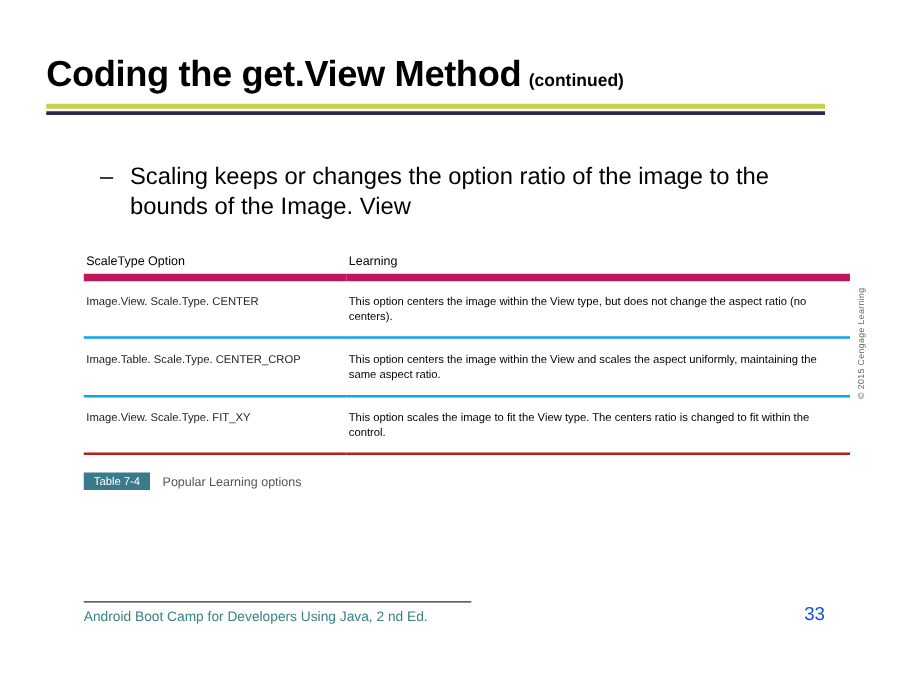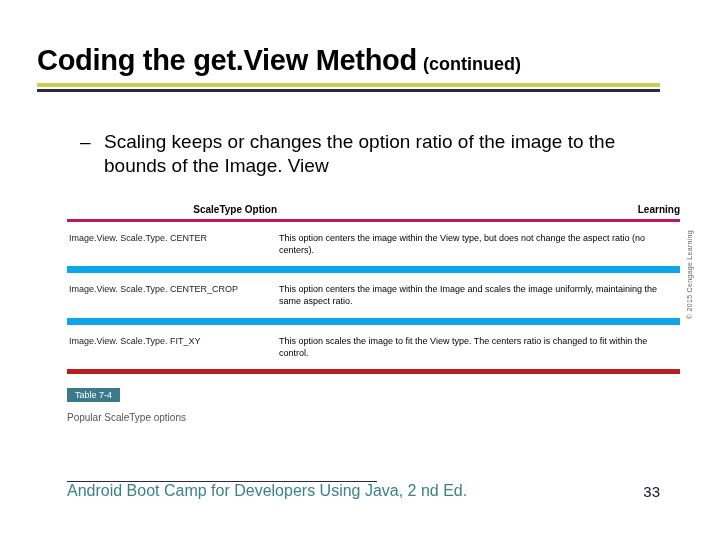--- a/index.html
+++ b/index.html
@@ -1,41 +1,41 @@
 <!DOCTYPE html>
 <html><head>
 <meta charset="utf-8">
 <style>
   * { box-sizing: border-box; margin: 0; padding: 0; }
   html, body { width: 720px; height: 540px; font-family: Arial, Helvetica, sans-serif; background: #fff; color: #000; }
   .slide { width: 720px; height: 540px; position: relative; }
   .header { position: absolute; top: 44px; left: 37px; right: 60px; }
   .title-row { display: flex; align-items: baseline; gap: 6px; }
   .title { font-size: 29px; font-weight: bold; color: #000; letter-spacing: -0.3px; }
-  .continued { font-size: 18px; font-weight: bold; color: #000; }
+  .continued { font-size: 14px; font-weight: bold; color: #000; }
   .rule-gold { height: 4px; background: #C9D14C; margin-top: 6px; }
   .rule-dark { height: 3px; background: #2B2943; margin-top: 2px; }
   .body { position: absolute; top: 130px; left: 80px; right: 60px; }
   .bullet { display: flex; gap: 10px; font-size: 19px; line-height: 1.25; }
   .bullet .dash { flex: 0 0 14px; text-align: left; }
   .table-wrap { position: absolute; top: 200px; left: 67px; right: 40px; }
   table { width: 100%; border-collapse: collapse; font-size: 10px; }
-  thead th { text-align: right; font-weight: bold; border-bottom: 3px solid #be185d; padding: 4px 0 4px 2px; }
+  thead th { text-align: left; font-weight: normal; border-bottom: 6px solid #be185d; padding: 4px 0 4px 2px; }
   thead th:first-child { width: 210px; }
-  tbody td { vertical-align: top; padding: 10px 6px 10px 2px; font-size: 9px; line-height: 1.35; border-bottom: 7px solid #0ea5e9; }
-  tbody tr:last-of-type td { border-bottom: 5px solid #b91c1c; }
+  tbody td { vertical-align: top; padding: 10px 6px 10px 2px; font-size: 9px; line-height: 1.35; border-bottom: 2px solid #0ea5e9; }
+  tbody tr:last-of-type td { border-bottom: 2px solid #b91c1c; }
   tbody td:first-child { color: #222; }
-  .table-lab { margin-top: 14px; display: flex; align-items: flex-start; gap: 10px; font-size: 10px; flex-direction: column; }
+  .table-lab { margin-top: 14px; display: flex; align-items: flex-end; gap: 10px; font-size: 10px; }
   .chip { background: #3B7A8B; color: #fff; padding: 2px 8px; font-size: 9px; }
   .caption { color: #555; }
   .copyright { position: absolute; right: 34px; top: 230px; transform: rotate(-90deg); transform-origin: right top; font-size: 7px; color: #666; letter-spacing: 0.3px; }
   .footer { position: absolute; bottom: 40px; left: 67px; right: 60px; display: flex; justify-content: space-between; align-items: flex-end; }
   .footer-rule { position: absolute; bottom: 58px; left: 67px; width: 310px; height: 1px; background: #2B2943; }
-  .footer-text { font-size: 16px; color: #3B8284; }
-  .pagenum { font-size: 15px; color: #0f172a; }
+  .footer-text { font-size: 11px; color: #3B8284; }
+  .pagenum { font-size: 15px; color: #1d4ed8; }
 </style>
 </head>
 <body>
 
 <div class="slide">
 
   <div class="header">
     <div class="title-row">
       <span class="title">Coding the get.View Method</span>
       <span class="continued">(continued)</span>
@@ -58,32 +58,32 @@
           <th>ScaleType Option</th>
           <th>Learning</th>
         </tr>
       </thead>
       <tbody>
         <tr>
           <td>Image.View. Scale.Type. CENTER</td>
           <td>This option centers the image within the View type, but does not change the aspect ratio (no centers).</td>
         </tr>
         <tr>
-          <td>Image.View. Scale.Type. CENTER_CROP</td>
-          <td>This option centers the image within the Image and scales the image uniformly, maintaining the same aspect ratio.</td>
+          <td>Image.Table. Scale.Type. CENTER_CROP</td>
+          <td>This option centers the image within the View and scales the aspect uniformly, maintaining the same aspect ratio.</td>
         </tr>
         <tr>
           <td>Image.View. Scale.Type. FIT_XY</td>
           <td>This option scales the image to fit the View type. The centers ratio is changed to fit within the control.</td>
         </tr>
       </tbody>
     </table>
     <div class="table-lab">
       <span class="chip">Table 7-4</span>
-      <span class="caption">Popular ScaleType options</span>
+      <span class="caption">Popular Learning options</span>
     </div>
   </div>
 
   <div class="copyright">© 2015 Cengage Learning</div>
 
   <div class="footer-rule"></div>
   <div class="footer">
     <span class="footer-text">Android Boot Camp for Developers Using Java, 2 nd Ed.</span>
     <span class="pagenum">33</span>
   </div>

